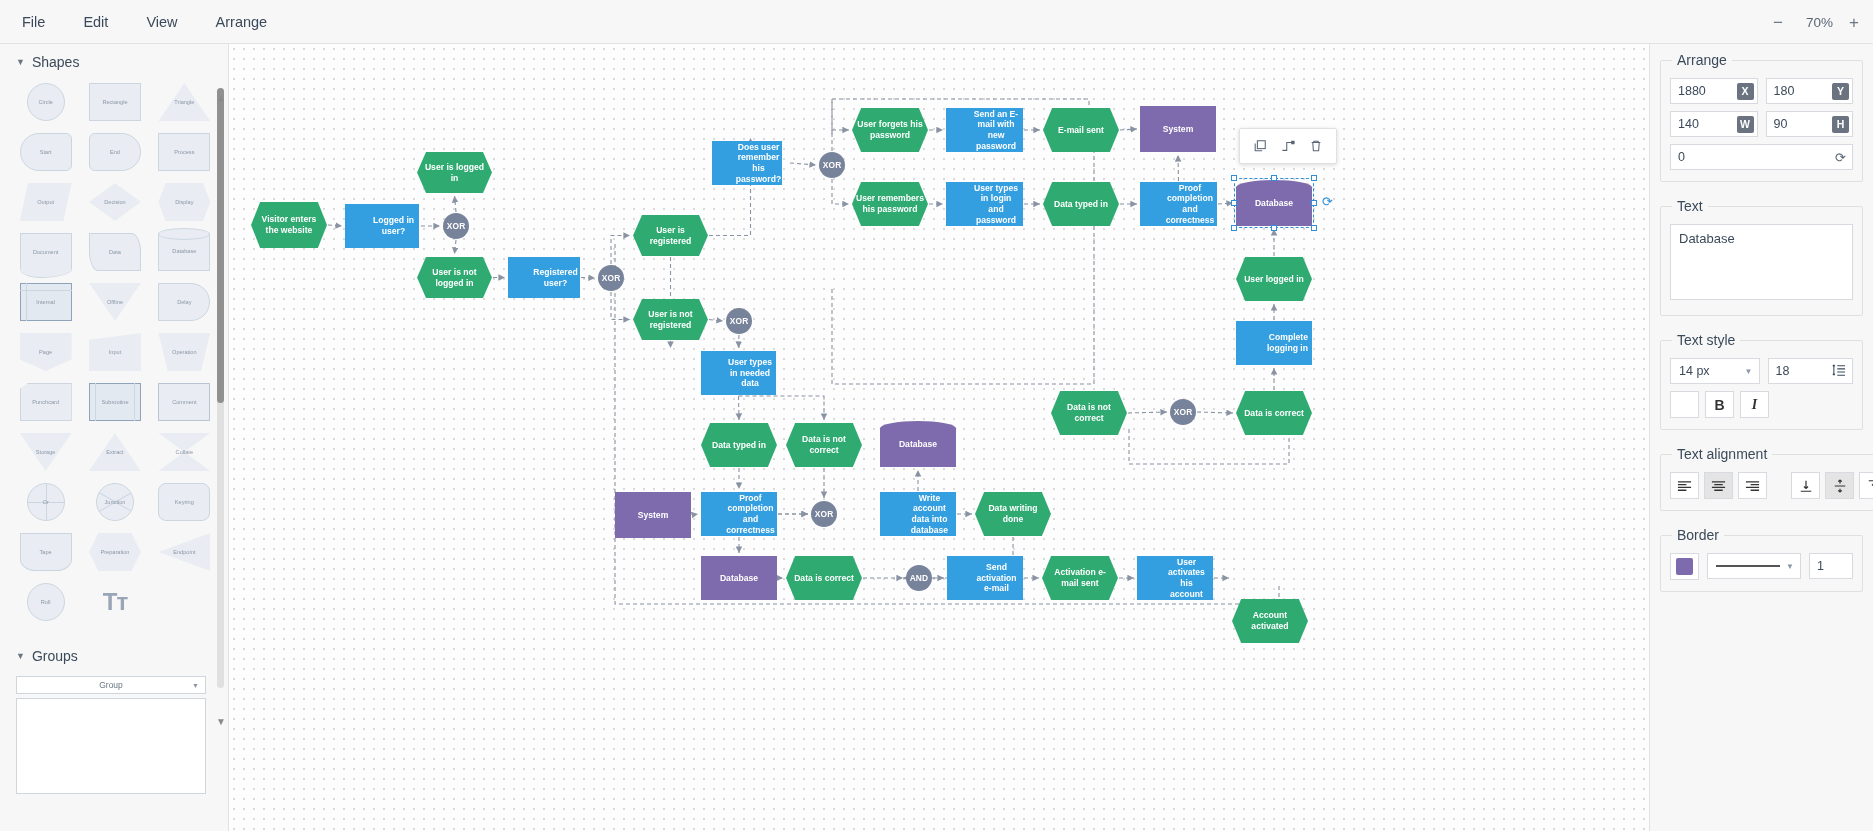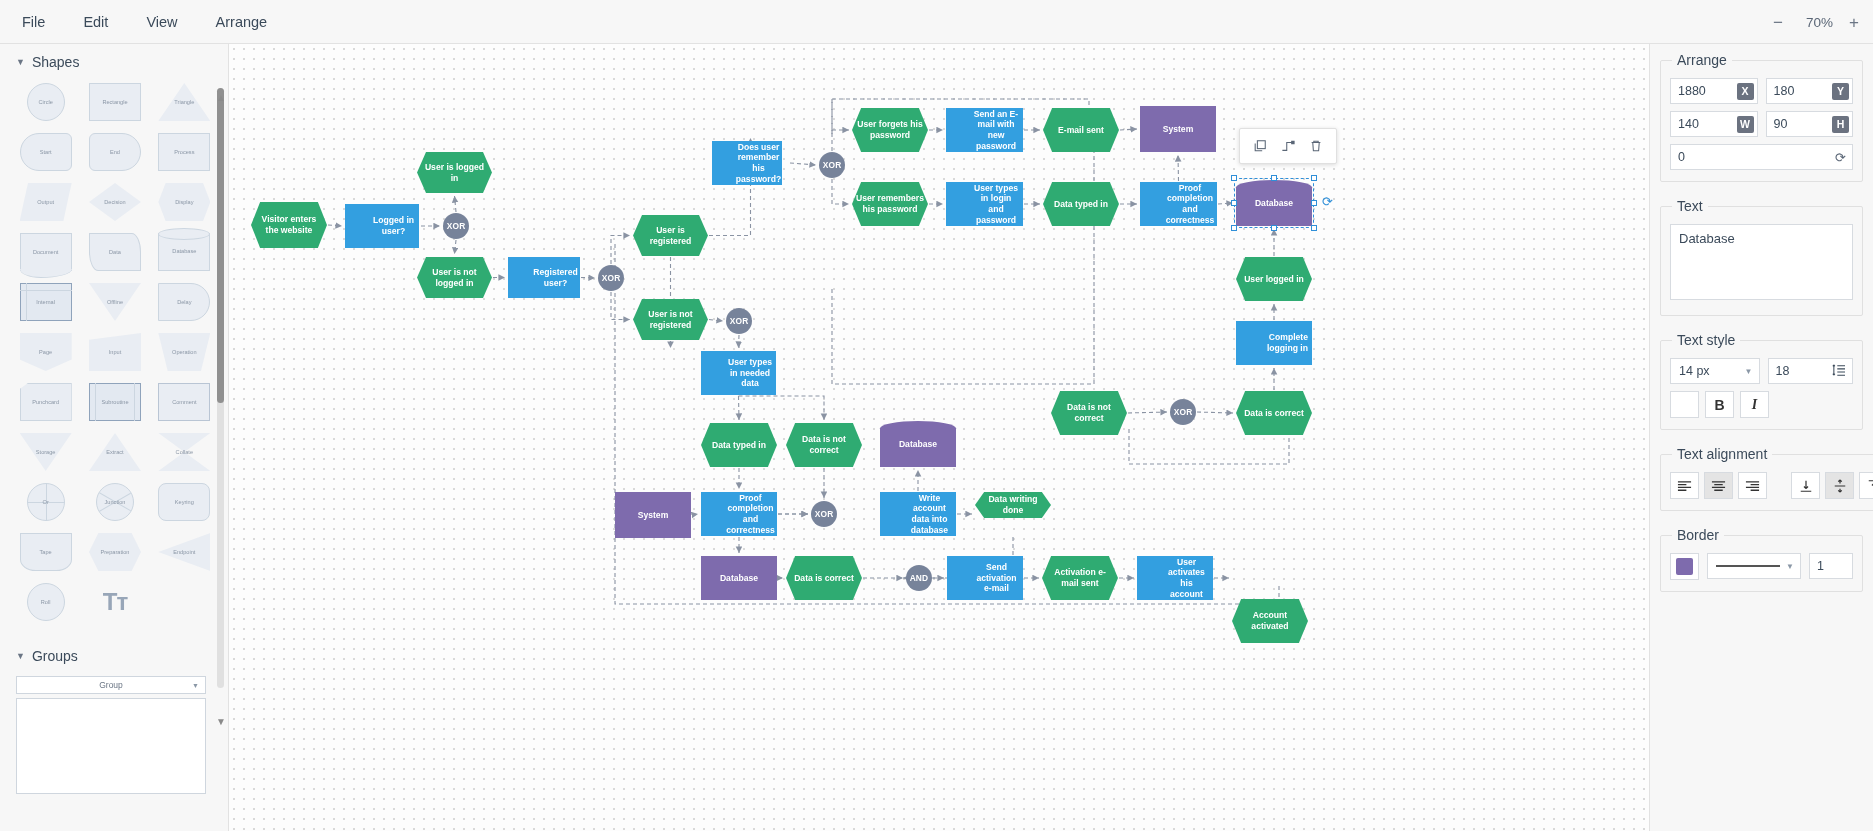--- a/index.html
+++ b/index.html
@@ -635,21 +635,21 @@
           </div>
           <div class="node n-rect" style="left: 472px; top: 448px; width: 76px; height: 44px;">
             <span>Proof completion and correctness</span>
           </div>
           <div class="node n-gate" style="left: 582px; top: 457px; width: 26px; height: 26px;">
             <span>XOR</span>
           </div>
           <div class="node n-rect" style="left: 651px; top: 448px; width: 76px; height: 44px;">
             <span>Write account data into database</span>
           </div>
-          <div class="node n-hex" style="left: 746px; top: 448px; width: 76px; height: 26px;">
+          <div class="node n-hex" style="left: 746px; top: 448px; width: 76px; height: 44px;">
             <span>Data writing done</span>
           </div>
           <div class="node n-purple" style="left: 472px; top: 512px; width: 76px; height: 44px;">
             <span>Database</span>
           </div>
           <div class="node n-hex" style="left: 557px; top: 512px; width: 76px; height: 44px;">
             <span>Data is correct</span>
           </div>
           <div class="node n-gate" style="left: 677px; top: 521px; width: 26px; height: 26px;">
             <span>AND</span>

